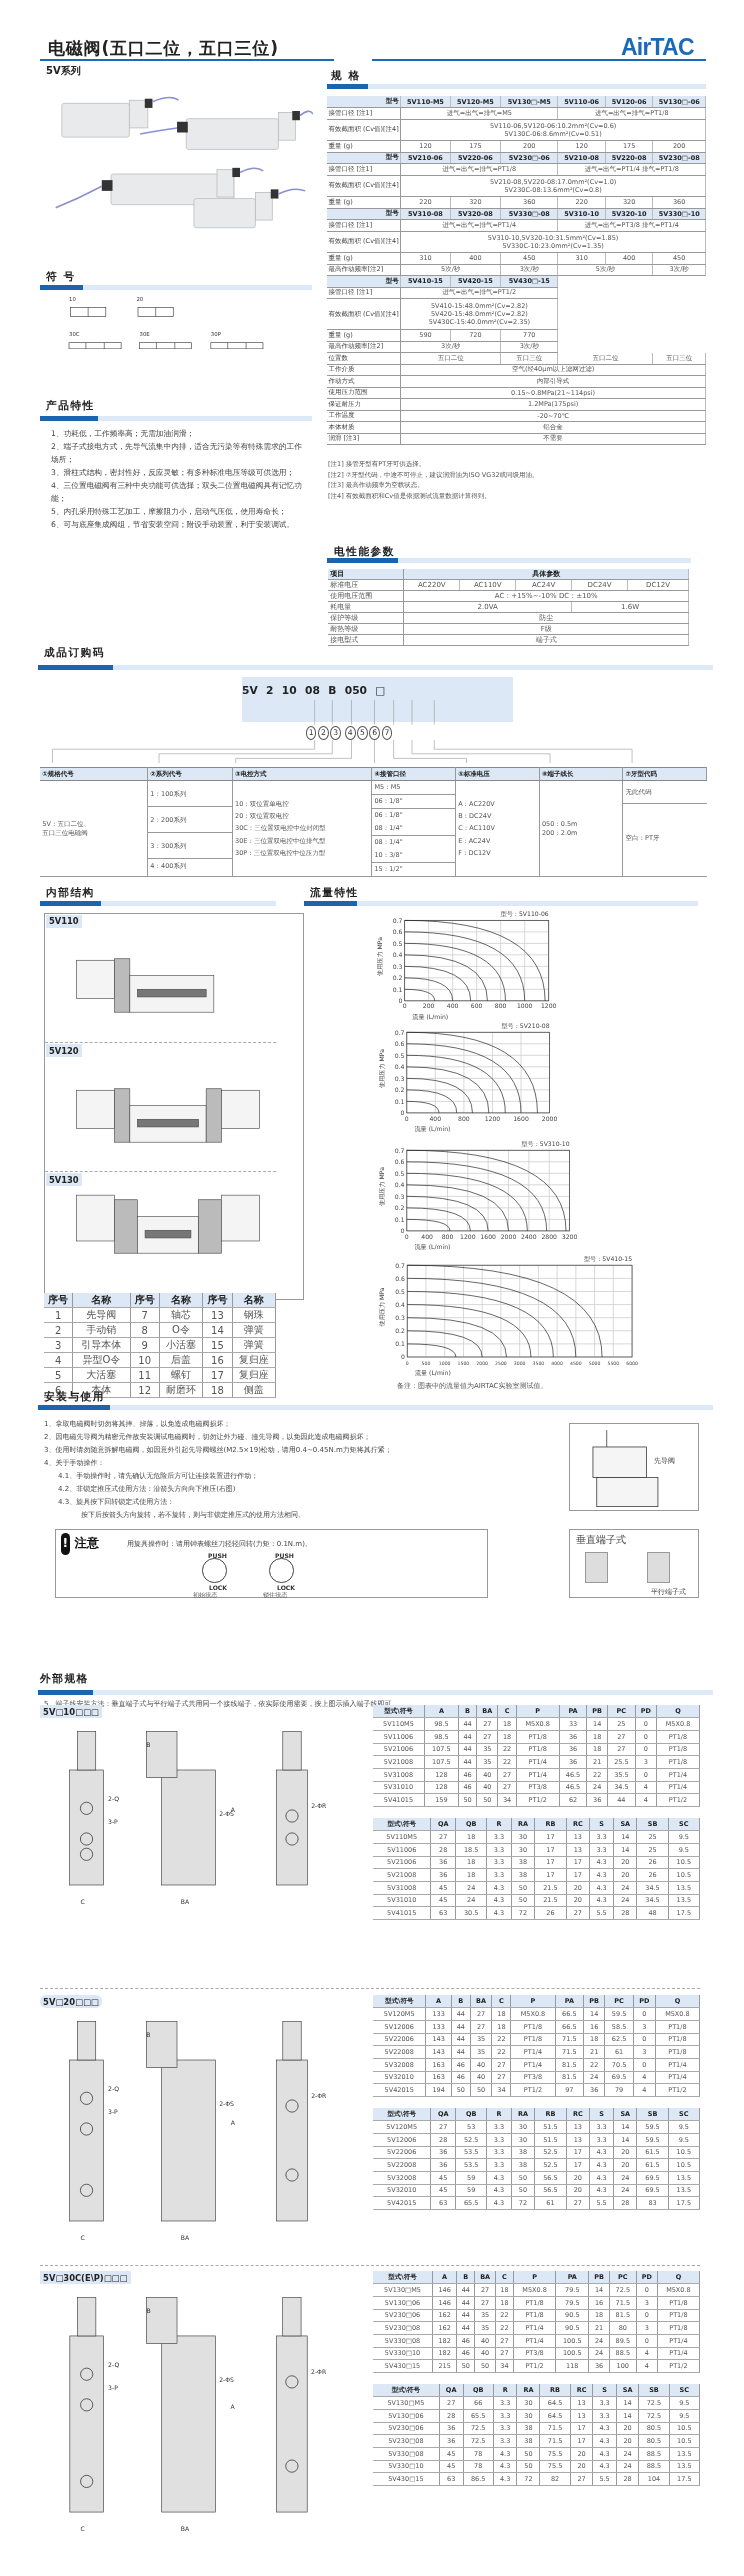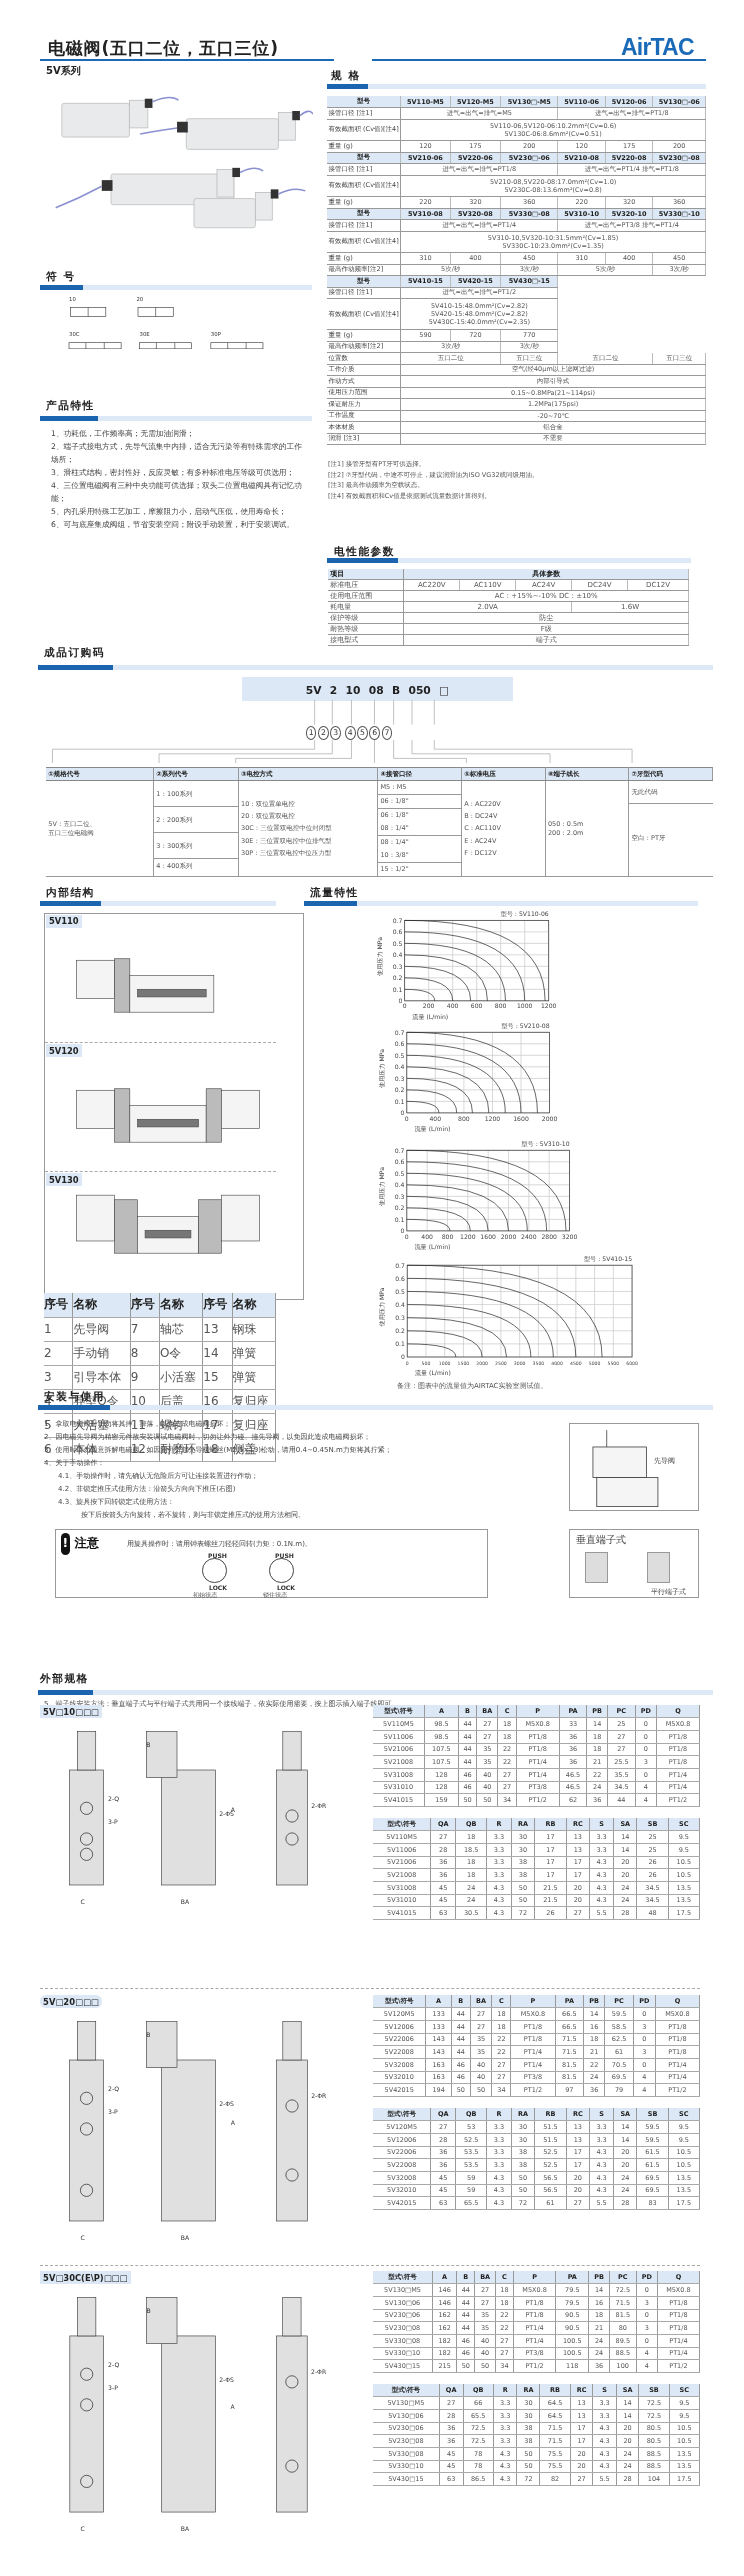--- a/index.html
+++ b/index.html
@@ -10,29 +10,29 @@
 .topline2{left:372px;top:59px;width:334px;height:1.5px;background:#1a6ab8}
 .series{left:46px;top:64px;font-size:10px;font-weight:bold;color:#222}
 .logo{left:621px;top:34px;font-size:23px;font-weight:bold;color:#1a6ab8;font-family:"Liberation Sans",sans-serif;letter-spacing:-0.8px}
 .sec-h{font-size:10.7px;font-weight:bold;color:#222;letter-spacing:1.5px}
 .sec-bar{height:4.6px;background:#dde9f6}
 .sec-bar .blue{height:4.6px;background:#1a64b0;float:left}
 table{border-collapse:collapse}
 .spec td,.spec th{border-bottom:0.8px solid #999;border-right:0.8px solid #bbb;font-size:6.5px;text-align:center;padding:0 1.5px;height:11.5px;color:#555;white-space:nowrap}
 .spec th{background:#dce8f5;font-weight:bold;color:#222}
 .spec td.lbl{text-align:left;border-right:0.8px solid #999;color:#444}
-.spec th.lbl{text-align:center}
+.spec th.lbl{text-align:right}
 .notes{font-size:6.5px;color:#555;line-height:10.7px}
 .feat{font-size:7.7px;color:#444;line-height:13px}
 .elec td,.elec th{border-bottom:0.8px solid #999;border-right:0.8px solid #bbb;font-size:7px;text-align:center;height:10.7px;color:#555}
 .elec th{background:#dce8f5;color:#222}
 .elec td.lbl,.elec th.lbl{text-align:left;padding-left:2.3px;border-right:0.8px solid #999}
 .order td,.order th{font-size:6.5px;color:#555;text-align:left;padding:1.5px 2.3px;border-right:0.8px solid #999;vertical-align:middle}
 .order th{background:#dce8f5;color:#222;font-weight:bold;border-top:0.8px solid #888;border-bottom:0.8px solid #888}
-.parts td,.parts th{border-bottom:0.8px solid #aaa;border-right:0.8px solid #999;font-size:12px;text-align:left;height:24px;color:#555}
+.parts td,.parts th{border-bottom:0.8px solid #aaa;border-right:0.8px solid #999;font-size:10px;text-align:center;height:14px;color:#555}
 .parts th{background:#dce8f5;color:#222}
 .dim td,.dim th{border-bottom:0.8px solid #aaa;border-right:0.8px solid #999;font-size:6.5px;text-align:center;height:12.7px;color:#555;padding:0 1.5px}
 .dim th{background:#dce8f5;color:#222;font-weight:bold}
 .tag{background:#dce8f5;font-weight:bold;font-size:8.4px;color:#222;padding:1.5px 3.1px}
 .inst{font-size:7px;color:#444;line-height:13px}
 .box{border:0.8px solid #999;background:#fff}
 .circ{display:inline-block;width:10.7px;height:14px;border:0.8px solid #555;border-radius:50%;text-align:center;line-height:12.3px;font-size:7.7px;color:#333;margin:0 0.8px}
 </style>
 </head>
 <body>
@@ -359,21 +359,21 @@
         <td class="lbl">接电型式</td>
         <td colspan="5">端子式</td>
       </tr>
 </tbody>
   </table>
 
 <div class="abs sec-h" style="left:44px;top:646px">成品订购码</div>
 <div class="abs sec-bar" style="left:38px;top:665px;width:675px">
     <div class="blue" style="width:75px"></div>
   </div>
-<div class="abs" style="left:242px;top:677px;width:271px;height:24px;background:#dce8f5;text-align:center;font-size:10.7px;font-weight:bold;line-height:27px;color:#222;word-spacing:4.6px">
+<div class="abs" style="left:242px;top:677px;width:271px;height:45px;background:#dce8f5;font-size:10.7px;font-weight:bold;line-height:27px;color:#222;word-spacing:4.6px">
   <span>5V</span> <span>2</span> <span>10</span> <span>08</span> <span>B</span> <span>050</span> <span>□</span>
 </div>
 <div class="abs" style="left:305px;top:726px">
   <span class="circ">1</span><span class="circ">2</span><span class="circ">3</span> <span class="circ">4</span><span class="circ">5</span><span class="circ">6</span><span class="circ">7</span>
 </div>
 <svg class="abs" style="left:46px;top:694px" width="614" height="69" viewBox="0 0 800 90">
   <g fill="none" stroke="#999" stroke-width="0.8">
     <path d="M350 8 V40"></path>
       <path d="M373 8 V40"></path>
       <path d="M398 8 V40"></path>
@@ -383,21 +383,21 @@
       <path d="M506 8 V40"></path>
     <path d="M350 60 V72 H8 V90"></path>
       <path d="M373 60 V78 H147 V90"></path>
       <path d="M398 60 V84 H247 V90"></path>
       <path d="M428 60 V90"></path>
       <path d="M453 60 V84 H548 V90"></path>
       <path d="M477 60 V78 H657 V90"></path>
       <path d="M506 60 V72 H764 V90"></path>
   </g>
 </svg>
-<table class="abs order" style="left:46px;top:767px;width:667px">
+<table class="abs order" style="left:40px;top:767px;width:667px">
   <colgroup>
       <col style="width:108px">
       <col style="width:85px">
       <col style="width:140px">
       <col style="width:84px">
       <col style="width:84px">
       <col style="width:84px">
       <col style="width:84px">
     </colgroup>
   <tbody>

